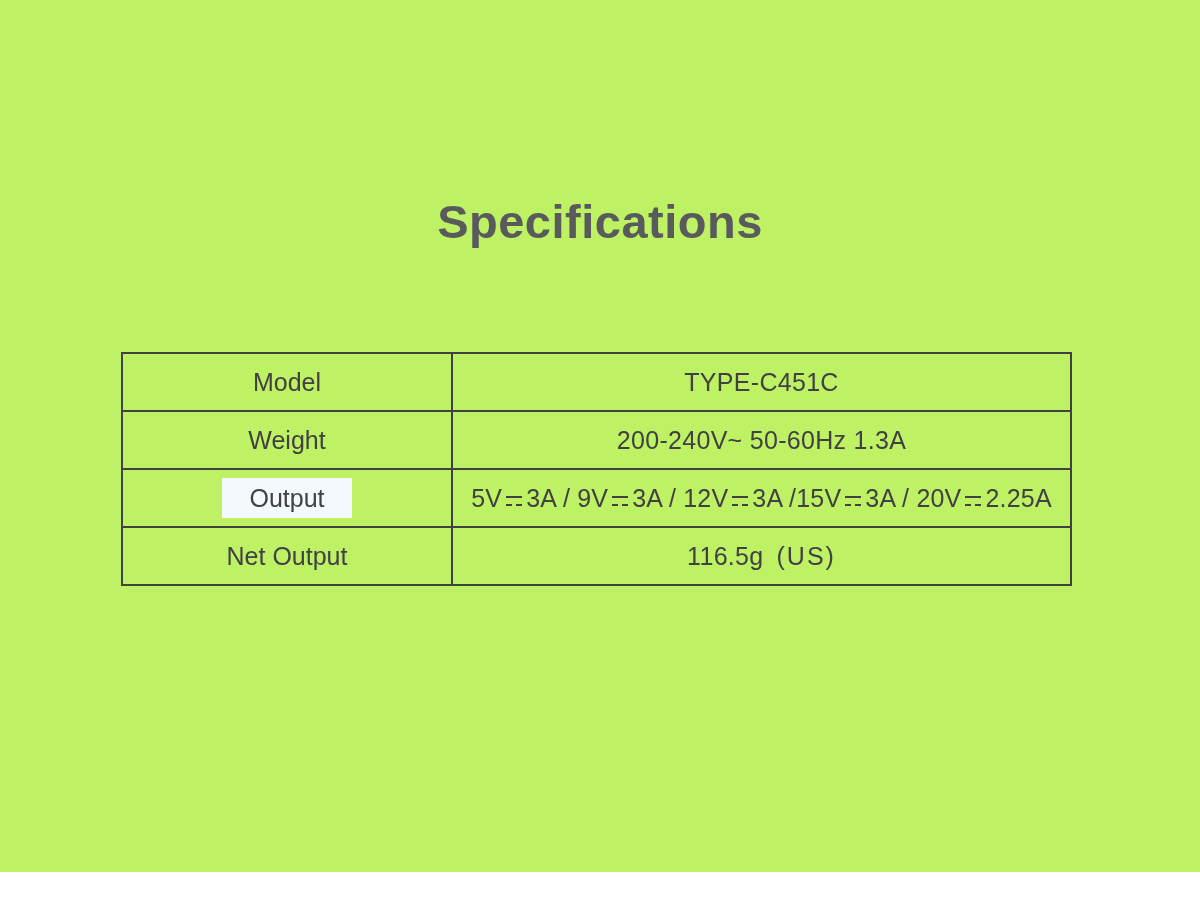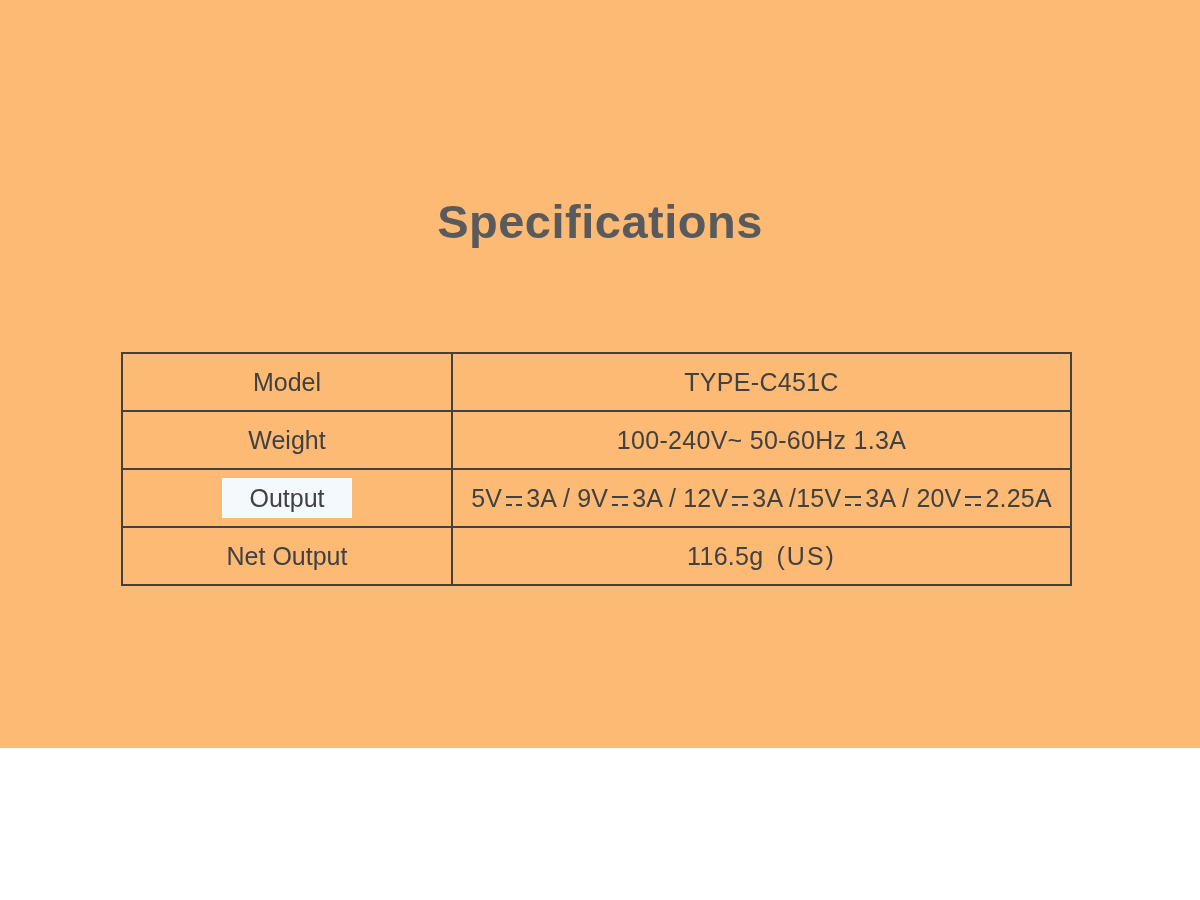--- a/index.html
+++ b/index.html
@@ -1,21 +1,21 @@
 <!DOCTYPE html>
 <html><head>
 <meta charset="utf-8">
 <style>
   * { margin: 0; padding: 0; box-sizing: border-box; }
   html, body { background: #ffffff; }
   .page {
     position: relative;
     width: 1200px;
-    height: 748px;
-    background: #fdba74;
+    height: 872px;
+    background: #bef264;
     overflow: hidden;
     font-family: "Liberation Sans", sans-serif;
     color: #414042;
   }
   .title {
     position: absolute;
     top: 194px;
     left: 0;
     right: 0;
     text-align: center;
@@ -94,21 +94,21 @@
       <col class="label-col">
       <col class="value-col">
     </colgroup>
     <tbody>
       <tr>
         <td class="label-cell">Model</td>
         <td class="value-cell">TYPE-C451C</td>
       </tr>
       <tr>
         <td class="label-cell">Weight</td>
-        <td class="value-cell">100-240V~ 50-60Hz 1.3A</td>
+        <td class="value-cell">200-240V~ 50-60Hz 1.3A</td>
       </tr>
       <tr>
         <td class="label-cell">
           <span class="hl"><span>Output</span></span>
         </td>
         <td class="value-cell output-value">
           <span>5V</span><span class="dc-icon"></span><span>3A</span><span class="sep"> / </span><span>9V</span><span class="dc-icon"></span><span>3A</span><span class="sep"> / </span><span>12V</span><span class="dc-icon"></span><span>3A</span><span class="sep"> /</span><span>15V</span><span class="dc-icon"></span><span>3A</span><span class="sep"> / </span><span>20V</span><span class="dc-icon"></span><span>2.25A</span>
         </td>
       </tr>
       <tr>

